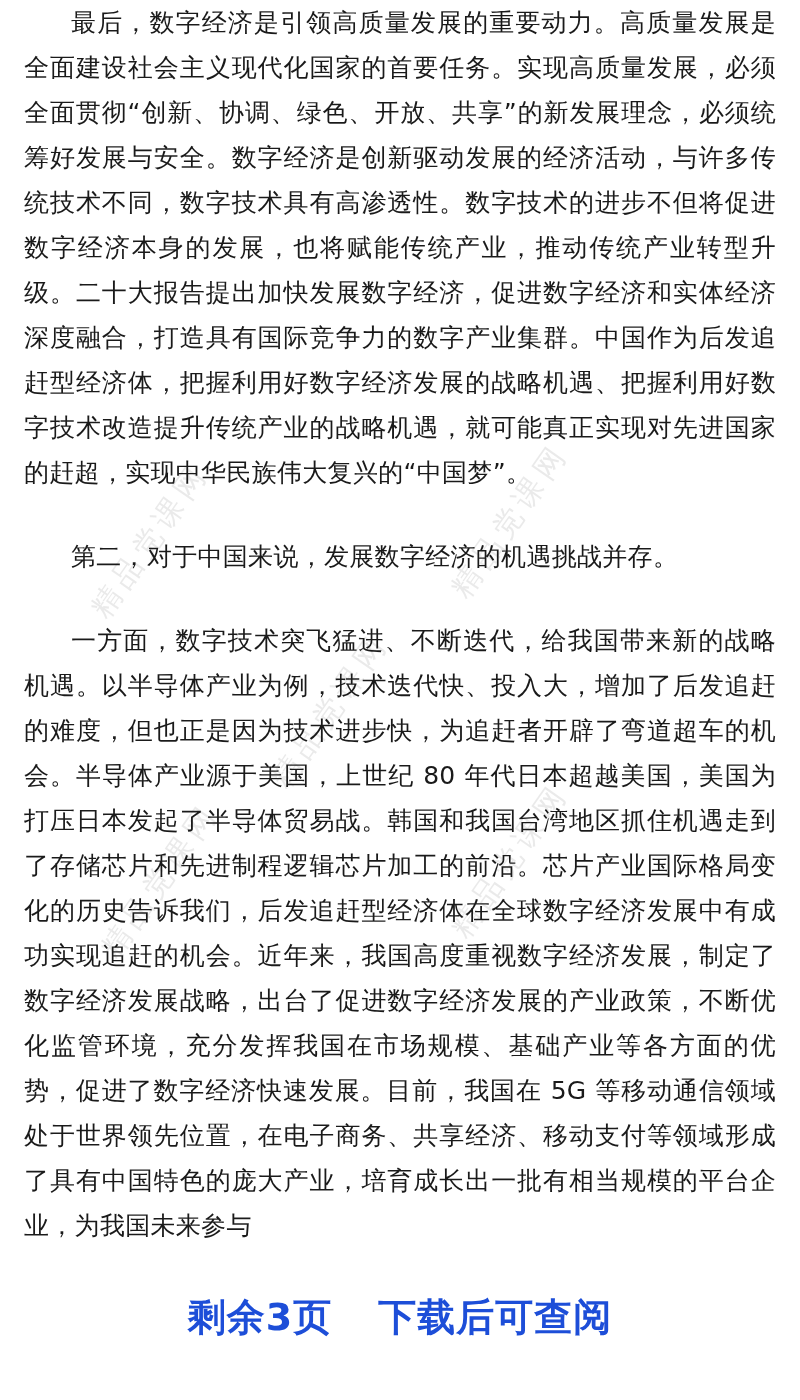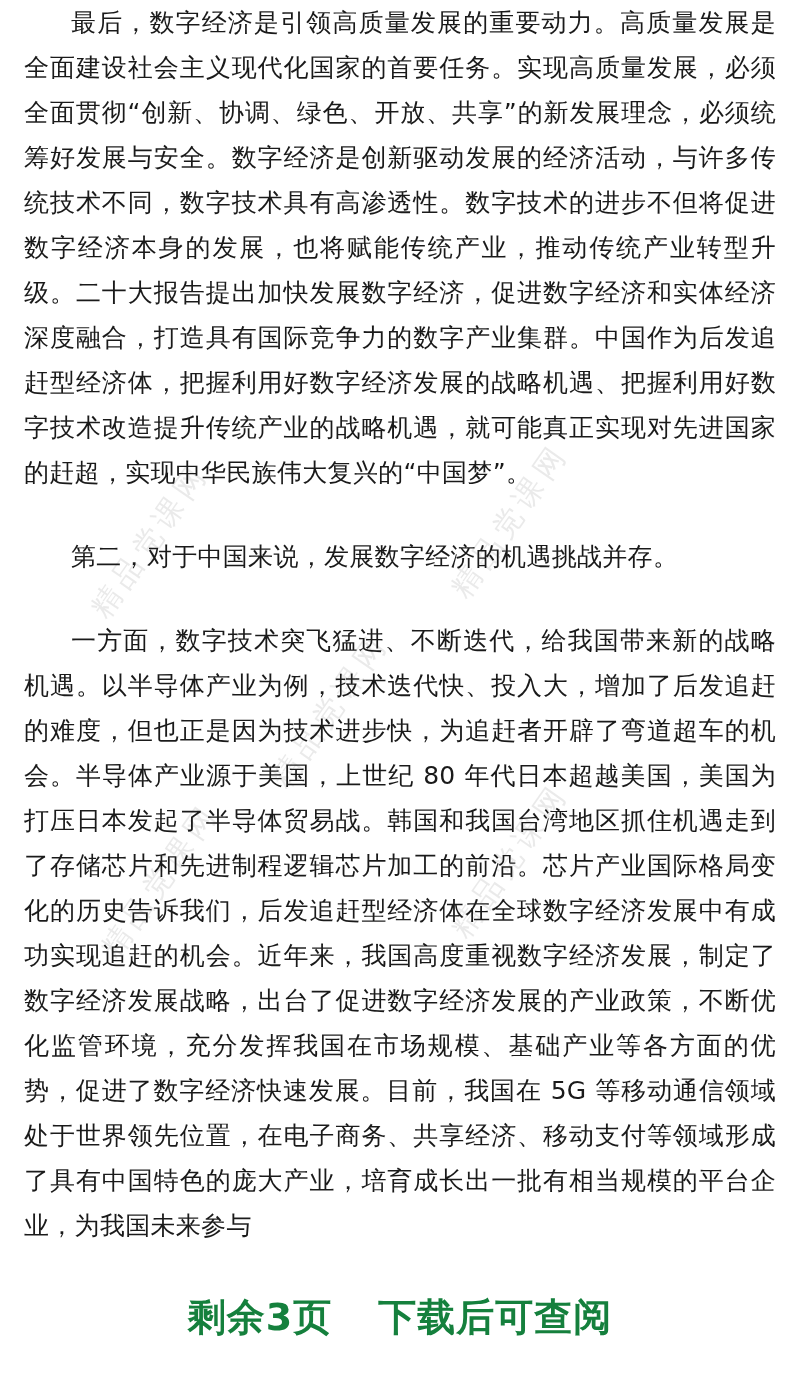--- a/index.html
+++ b/index.html
@@ -4,21 +4,21 @@
   <style>
     html, body { margin:0; padding:0; background:#ffffff; }
     body { width:800px; height:1400px; position:relative; overflow:hidden;
       font-family:"DejaVu Sans", sans-serif; color:#1a1a1a; }
     .doc { position:absolute; left:24px; top:0; width:752px; }
     .para { margin:0; font-size:25px; line-height:45px; text-align:justify;
       text-indent:47px; letter-spacing:0.3px; }
     .gap { height:39px; }
     .gap2 { height:39px; }
     .footer { position:absolute; top:1292px; left:0; width:800px; text-align:center;
-      font-size:38px; font-weight:bold; color:#15803d; letter-spacing:1px; }
+      font-size:38px; font-weight:bold; color:#1d4ed8; letter-spacing:1px; }
     .footer span { display:inline-block; }
     .footer .sep { width:46px; }
     .wm { position:absolute; font-size:30px; color:rgba(180,180,180,0.28);
       transform:rotate(-55deg); white-space:nowrap; pointer-events:none; letter-spacing:6px; }
   </style>
 </head>
 <body>
 
 <div class="wm" style="left:60px; top:520px;">精品党课网</div>
 <div class="wm" style="left:420px; top:500px;">精品党课网</div>

